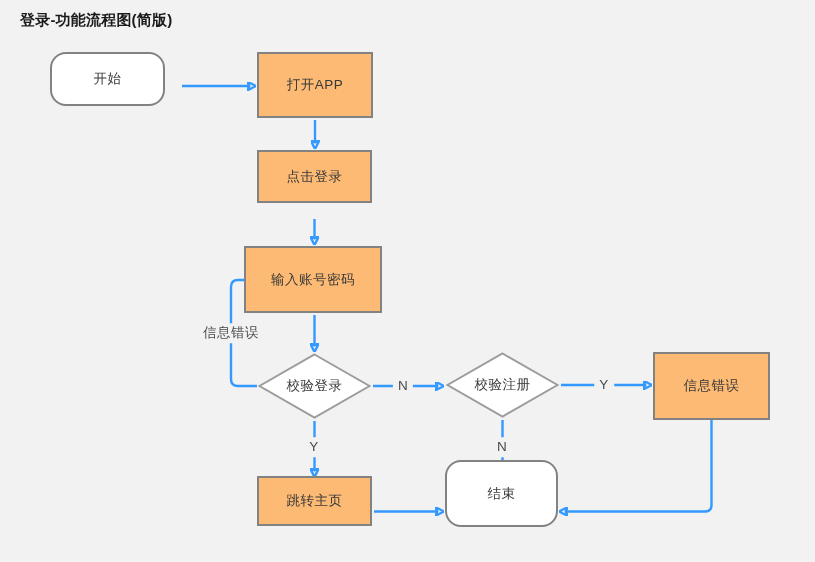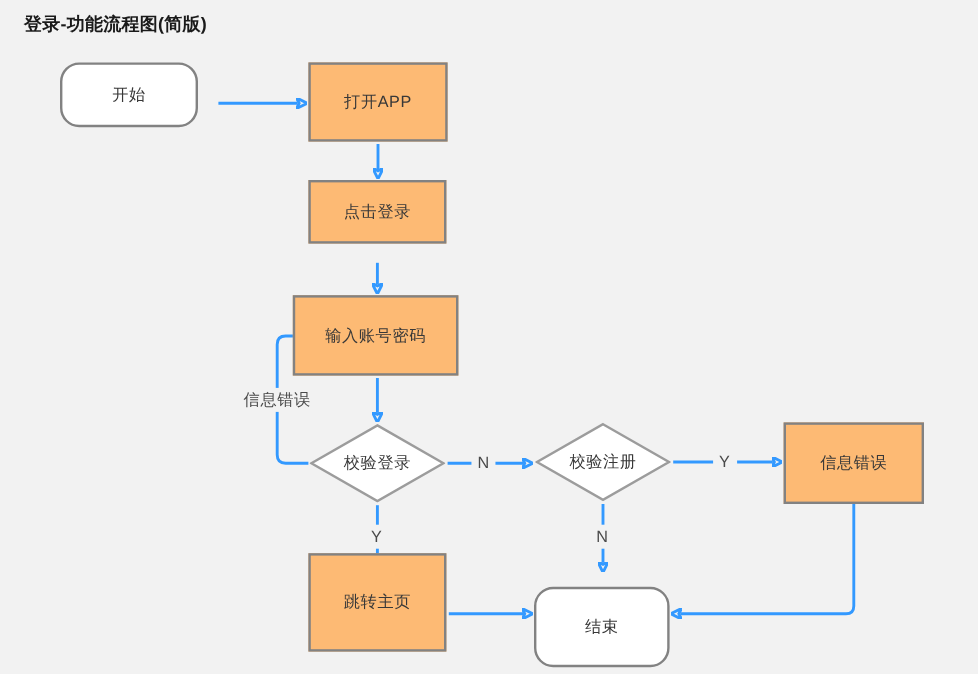--- a/index.html
+++ b/index.html
@@ -143,25 +143,25 @@
     <svg class="diamond-svg" viewBox="0 0 113 66" preserveAspectRatio="none">
       <polygon points="56.5,1.5 111.5,33 56.5,64.5 1.5,33"></polygon>
     </svg>
     <span class="node-label">校验注册</span>
   </div>
 
   <div class="node rect-node" style="left:653px;top:352px;width:117px;height:68px">
     <span class="node-label">信息错误</span>
   </div>
 
-  <div class="node rect-node" style="left:257px;top:461px;width:115px;height:82px">
+  <div class="node rect-node" style="left:257px;top:476px;width:115px;height:50px">
     <span class="node-label">跳转主页</span>
   </div>
 
-  <div class="node terminator-node" style="left:445px;top:489px;width:113px;height:67px">
+  <div class="node terminator-node" style="left:445px;top:460px;width:113px;height:67px">
     <span class="node-label">结束</span>
   </div>
 
   <div class="edge-label" style="left:231px;top:333px">信息错误</div>
   <div class="edge-label" style="left:403px;top:386px">N</div>
   <div class="edge-label" style="left:314px;top:447px">Y</div>
   <div class="edge-label" style="left:604px;top:385px">Y</div>
   <div class="edge-label" style="left:502px;top:447px">N</div>
 
 </div>

